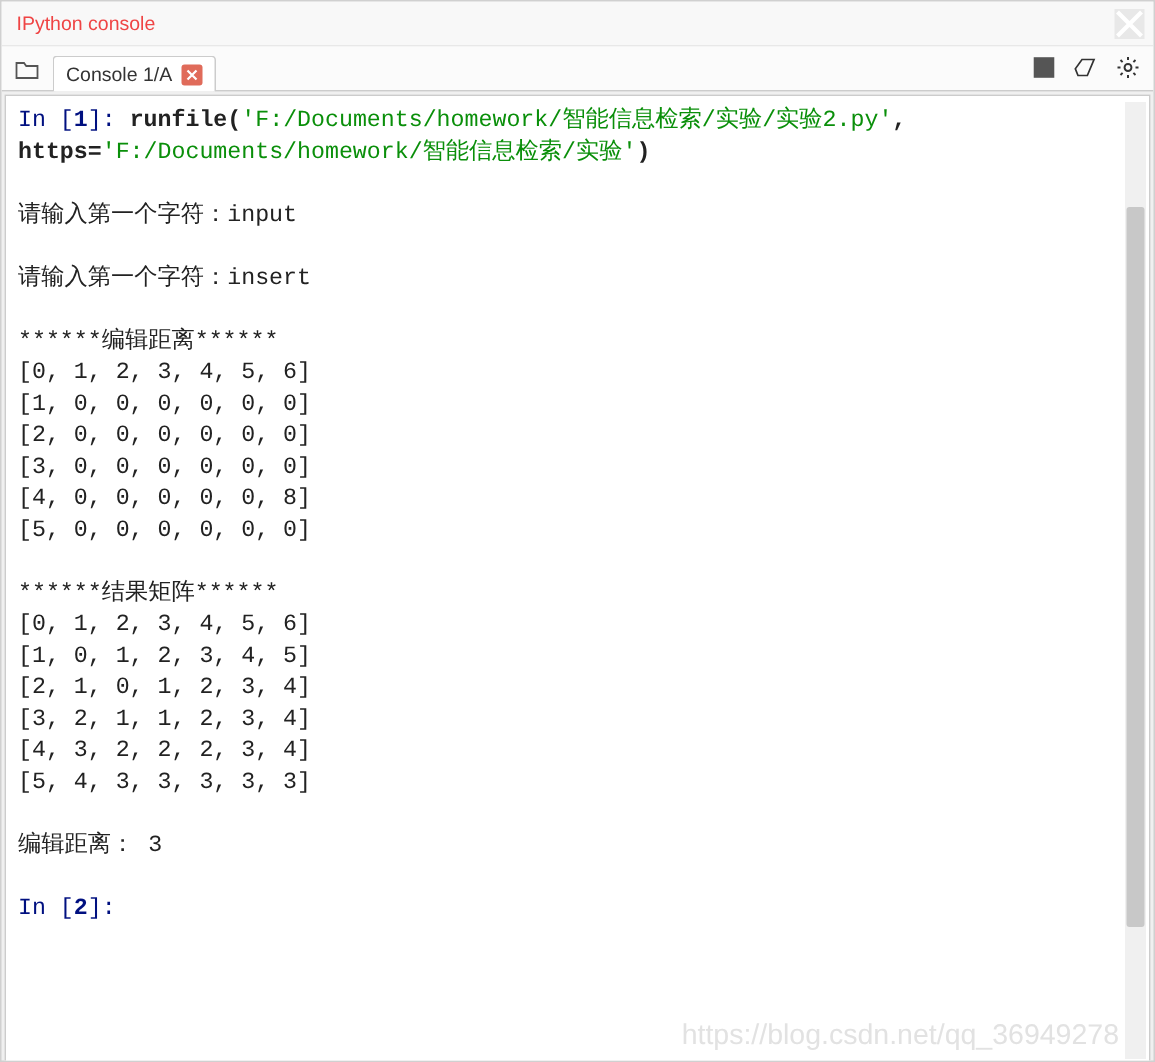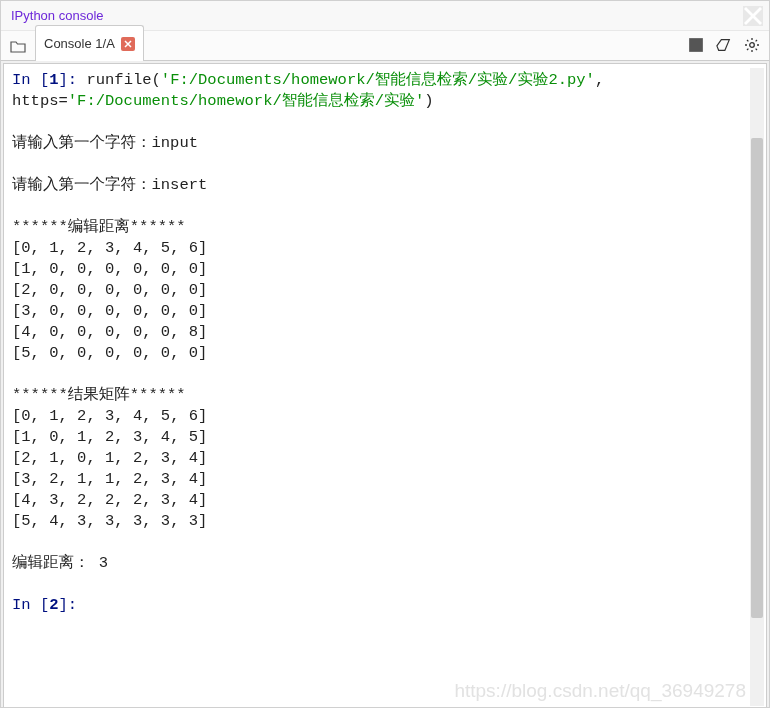--- a/index.html
+++ b/index.html
@@ -11,21 +11,21 @@
   font-size: 13px;
   overflow: hidden;
   border: 1px solid #d0d0d0;
 }
 .title-bar {
   height: 30px;
   background: #f8f8f8;
   display: flex;
   align-items: center;
   padding: 0 10px;
-  color: #6d28d9;
+  color: #ef4444;
   border-bottom: 1px solid #e8e8e8;
   position: relative;
 }
 .title-bar .close-btn {
   position: absolute;
   right: 6px;
   top: 5px;
   width: 20px;
   height: 20px;
   background: #e8e8e8;
@@ -48,21 +48,21 @@
   width: 22px;
   height: 22px;
   display: flex;
   align-items: center;
   justify-content: center;
   margin-right: 6px;
   margin-bottom: 3px;
 }
 .tab-bar .browse-btn svg { width: 16px; height: 14px; }
 .tab {
-  height: 36px;
+  height: 24px;
   padding: 0 8px;
   background: #fff;
   border: 1px solid #ccc;
   border-bottom: none;
   border-top-left-radius: 3px;
   border-top-right-radius: 3px;
   display: flex;
   align-items: center;
   font-size: 13px;
   color: #333;
@@ -110,21 +110,21 @@
   padding: 6px 8px;
   font-family: Consolas, "Courier New", monospace;
   font-size: 15.5px;
   line-height: 21px;
   white-space: pre;
   color: #222;
   height: 100%;
   overflow: hidden;
 }
 .prompt-in { color: #001080; margin-top: 12px; }
-.cmd { color: #222; }
+.cmd { color: #222; font-weight: bold; }
 .string { color: #0a8f0a; }
 .scrollbar {
   position: absolute;
   right: 2px;
   top: 4px;
   width: 14px;
   bottom: 4px;
   background: #f0f0f0;
 }
 .scrollbar .thumb {

